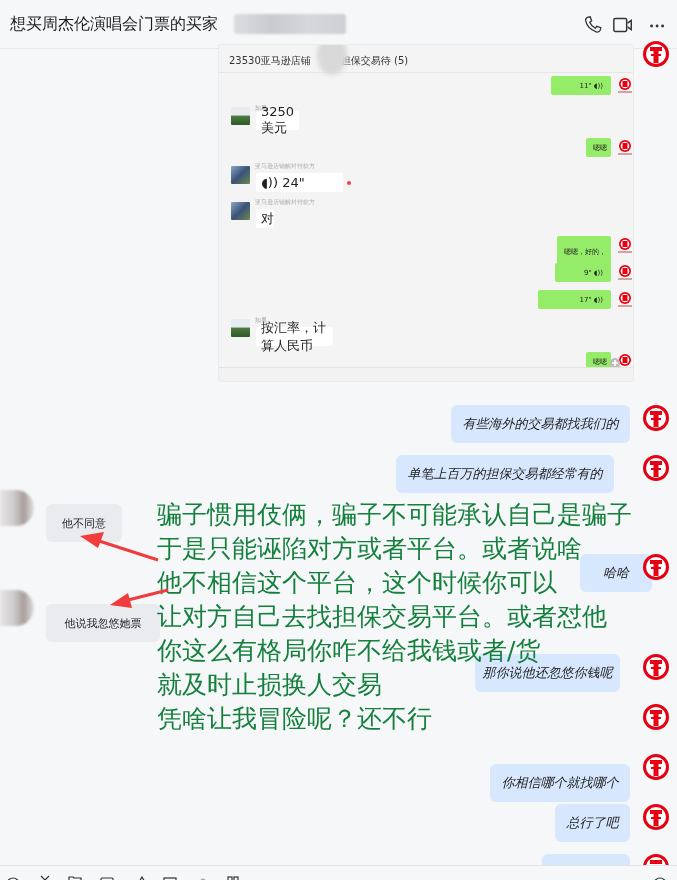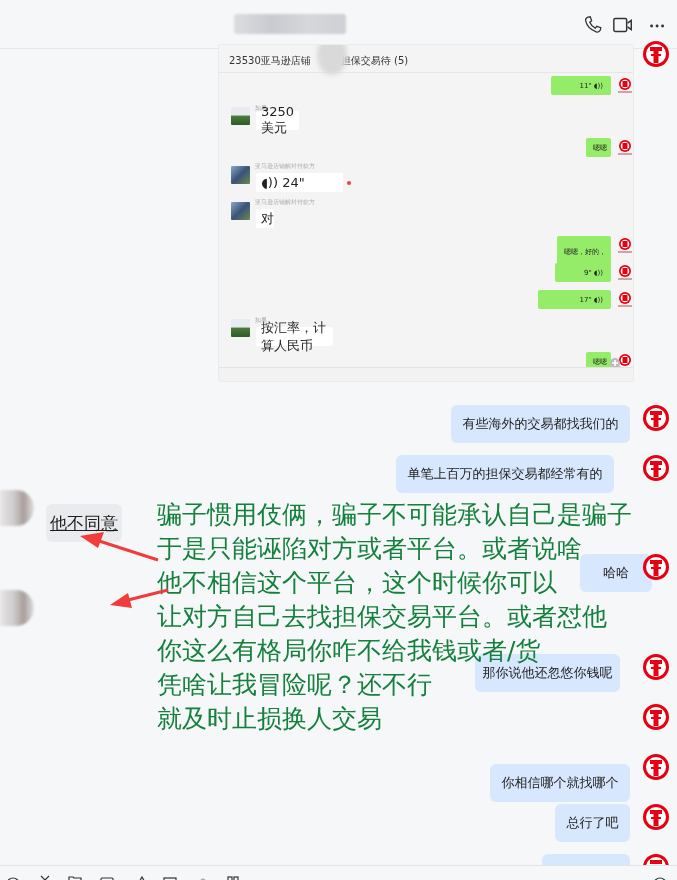--- a/index.html
+++ b/index.html
@@ -23,40 +23,41 @@
   .e-bub-in { position: absolute; background: #fff; border-radius: 2px; font-size: 13px; color: #222; padding: 0 5px; display: flex; align-items: center; }
   .e-av-out { position: absolute; left: 398px; width: 16px; height: 18px; }
   .e-av-in { position: absolute; left: 12px; width: 19px; height: 18px; border-radius: 1px; }
   .e-av-land { background: linear-gradient(180deg,#e8ecf1 0%,#e8ecf1 45%,#4c7a3b 50%,#2f5a2a 100%); }
   .e-av-person { background: linear-gradient(135deg,#8aa9c7,#3b5278 50%,#6b8a4f); }
   .e-name { position: absolute; left: 36px; font-size: 6px; color: #aaa; }
   .e-red-dot { position: absolute; width: 4px; height: 4px; border-radius: 50%; background: #f04040; }
   .e-footer { position: absolute; left: 0; top: 322px; width: 416px; height: 16px; border-top: 1px solid #e3e3e3; background: #f2f2f2; }
 
   
-  .bub-out { position: absolute; background: #d7e7fe; border-radius: 6px; font-size: 13px; color: #1e1e1e; display: flex; align-items: center; justify-content: center; height: 38px; padding: 0 12px; white-space: nowrap; }
-  .bub-in { position: absolute; background: #e9ebee; border-radius: 6px; font-size: 17px; color: #1e1e1e; display: flex; align-items: center; justify-content: center; height: 38px; padding: 0 12px; white-space: nowrap; text-decoration: underline; }
+  .bub-out { position: absolute; background: #d7e7fe; border-radius: 6px; font-size: 13px; color: #1e1e1e; display: flex; align-items: center; justify-content: center; height: 38px; padding: 0 12px; white-space: nowrap; font-style: italic; }
+  .bub-in { position: absolute; background: #e9ebee; border-radius: 6px; font-size: 11px; color: #1e1e1e; display: flex; align-items: center; justify-content: center; height: 38px; padding: 0 12px; white-space: nowrap; }
   .av-me { position: absolute; left: 642px; width: 28px; height: 28px; }
   .av-other { position: absolute; left: 0; width: 34px; height: 36px; border-radius: 0 18px 18px 0; overflow: hidden; filter: blur(1px); }
   .av-other .p1 { background: linear-gradient(90deg,#e7e5e5 0%,#cfcccc 40%,#a99f9c 70%,#e3e1e1 100%); width: 100%; height: 100%; }
 
   
   .annot { position: absolute; left: 157px; top: 498px; width: 520px; font-size: 25px; line-height: 34px; color: #15803d; font-family: "DejaVu Sans", sans-serif; white-space: pre; letter-spacing: 0px; }
   .arrows { position: absolute; left: 0; top: 0; width: 677px; height: 880px; pointer-events: none; }
 
   
   .composer { position: absolute; left: 0; top: 865px; width: 677px; height: 15px; border-top: 1px solid #e3e4e7; background: #f6f7f9; }
   .tool { position: absolute; top: 8px; width: 14px; height: 10px; }
 </style>
 </head>
 <body>
 
 <div class="app">
 
   <div class="header">
+    <div class="title">想买周杰伦演唱会门票的买家</div>
     <div class="title-blur"></div>
     <svg class="hdr-icon icon-phone" viewBox="0 0 24 24">
         <path d="M6.5 3.5 L9 3 L10.5 7.5 L8.5 9 Q10 13 14.5 15.5 L16 13.5 L20.5 15 L20 17.5 Q18.5 20.5 15.5 19.5 Q6 16 4 7.5 Q3.5 4.5 6.5 3.5 Z" fill="none" stroke="#333" stroke-width="1.4"></path>
       </svg>
     <svg class="hdr-icon icon-video" viewBox="0 0 24 24">
         <rect x="2" y="5" width="14" height="14" rx="1.5" fill="none" stroke="#333" stroke-width="1.6"></rect>
         <path d="M17 10 L21 7 L21 17 L17 14" fill="none" stroke="#333" stroke-width="1.6"></path>
       </svg>
     <svg class="hdr-icon icon-more" viewBox="0 0 24 24">
         <circle cx="5" cy="13" r="1.6" fill="#333"></circle>
@@ -180,20 +181,21 @@
       <circle cx="14" cy="14" r="13" fill="#e60012"></circle>
       <circle cx="14" cy="14" r="10" fill="#fff"></circle>
       <rect x="8" y="7" width="12" height="4" fill="#e60012"></rect>
       <rect x="11.5" y="11" width="5" height="12" fill="#e60012"></rect>
       <rect x="9" y="14" width="10" height="2" fill="#e60012"></rect>
     </svg>
 
   <div class="av-other" style="top:590px">
       <div class="p1"></div>
     </div>
+  <div class="bub-in" style="left:46px;top:604px;width:114px">他说我忽悠她票</div>
 
   <div class="bub-out" style="left:475px;top:654px;width:145px">那你说他还忽悠你钱呢</div>
   <svg class="av-me" style="top:653px" viewBox="0 0 28 28">
       <circle cx="14" cy="14" r="13" fill="#e60012"></circle>
       <circle cx="14" cy="14" r="10" fill="#fff"></circle>
       <rect x="8" y="7" width="12" height="4" fill="#e60012"></rect>
       <rect x="11.5" y="11" width="5" height="12" fill="#e60012"></rect>
       <rect x="9" y="14" width="10" height="2" fill="#e60012"></rect>
     </svg>
 
@@ -223,21 +225,21 @@
       <rect x="9" y="14" width="10" height="2" fill="#e60012"></rect>
     </svg>
 
   <div class="bub-out" style="left:542px;top:854px;width:88px;height:12px;border-radius:6px 6px 0 0"></div>
   <svg style="position:absolute;left:642px;top:853px;width:28px;height:12px" viewBox="0 0 28 12">
       <circle cx="14" cy="14" r="13" fill="#e60012"></circle>
       <circle cx="14" cy="14" r="10" fill="#fff"></circle>
       <rect x="8" y="7" width="12" height="4" fill="#e60012"></rect>
     </svg>
 
-  <div class="annot"><div>骗子惯用伎俩，骗子不可能承认自己是骗子</div><div>于是只能诬陷对方或者平台。或者说啥</div><div>他不相信这个平台，这个时候你可以</div><div>让对方自己去找担保交易平台。或者怼他</div><div>你这么有格局你咋不给我钱或者/货</div><div>凭啥让我冒险呢？还不行</div><div>就及时止损换人交易</div></div>
+  <div class="annot"><div>骗子惯用伎俩，骗子不可能承认自己是骗子</div><div>于是只能诬陷对方或者平台。或者说啥</div><div>他不相信这个平台，这个时候你可以</div><div>让对方自己去找担保交易平台。或者怼他</div><div>你这么有格局你咋不给我钱或者/货</div><div>就及时止损换人交易</div><div>凭啥让我冒险呢？还不行</div></div>
 
   <svg class="arrows" viewBox="0 0 677 880">
     <path d="M158 560 L96 540" stroke="#f03c3c" stroke-width="3" fill="none"></path>
     <path d="M80 536 L104 532 L98 548 Z" fill="#f03c3c"></path>
     <path d="M168 590 L124 601" stroke="#f03c3c" stroke-width="3" fill="none"></path>
     <path d="M110 605 L128 593 L132 608 Z" fill="#f03c3c"></path>
   </svg>
 
   <div class="composer">
     <svg class="tool" style="left:6px" viewBox="0 0 14 10">

